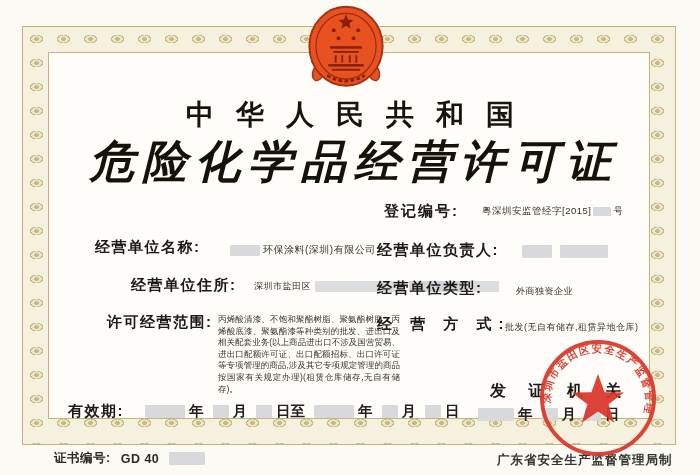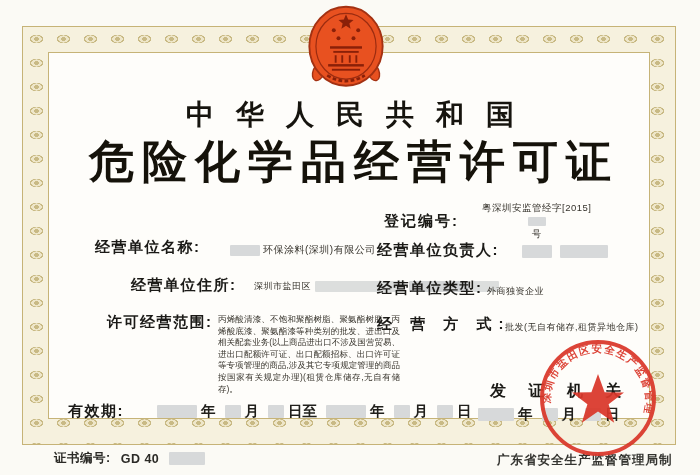--- a/index.html
+++ b/index.html
@@ -26,34 +26,34 @@
   .emblem{position:absolute;left:293px;top:3px;width:106px;height:94px;z-index:5;}
 
   .country{
     position:absolute;top:96px;left:0;width:700px;text-align:center;
     font-size:28px;font-weight:bold;letter-spacing:22px;text-indent:22px;
     color:#16140e;z-index:3;
   }
   .main-title{
     position:absolute;top:132px;left:0;width:700px;text-align:center;
     font-size:45px;font-weight:bold;letter-spacing:8px;text-indent:8px;
-    color:#15120a;z-index:3;
+    color:#15120a;z-index:3;font-style:italic;
   }
   .abs{position:absolute;z-index:3;}
   .field-label{font-size:15px;font-weight:bold;color:#1b1a17;letter-spacing:1.5px;white-space:nowrap;}
   .small-val{font-size:9.5px;color:#35322b;letter-spacing:0.5px;white-space:nowrap;}
   .redact{background:#d7d9da;border-radius:1px;display:inline-block;vertical-align:middle;}
   .h9{height:9px;} .h11{height:11px;} .h13{height:13px;}
   .w16{width:16px;} .w18{width:18px;} .w26{width:26px;} .w30{width:30px;}
   .w36{width:36px;} .w40{width:40px;} .w48{width:48px;} .w60{width:60px;} .w90{width:90px;}
   .flexrow{display:flex;align-items:center;}
 
   .reg-row{left:384px;top:202px;gap:9px;}
   .reg-row .reg-label{font-size:15px;font-weight:bold;letter-spacing:2px;}
-  .reg-row .small-val{margin-left:14px;display:flex;align-items:center;gap:2px;flex-direction:column;}
+  .reg-row .small-val{margin-left:14px;display:flex;align-items:center;gap:2px;}
 
   .scope-text{
     left:218px;top:314px;width:182px;
     font-size:8.5px;line-height:11.6px;color:#38352d;
     text-align:justify;z-index:3;position:absolute;
   }
   .mode-label{letter-spacing:7px;}
   .issuer{left:490px;top:381px;font-size:16px;font-weight:bold;letter-spacing:9px;white-space:nowrap;}
 
   .date-seg{display:flex;align-items:center;gap:4px;}
@@ -120,32 +120,32 @@
 
   <div class="abs field-label" style="left:95px;top:276px;margin-left:36px;">经营单位住所:</div>
   <div class="abs flexrow" style="left:218px;top:280px;gap:4px;">
     <span class="small-val" style="font-size:9px;margin-left:36px;">深圳市盐田区</span>
     <span class="redact w90 h11" style="background:#dcdedd;"></span>
     <span class="redact w60 h11" style="background:#d3d5d6;"></span>
     <span class="redact w26 h11" style="background:#dcdedd;"></span>
   </div>
 
   <div class="abs field-label" style="left:377px;top:279px;">经营单位类型:</div>
-  <div class="abs small-val" style="left:487px;top:285px;font-size:9px;">外商独资企业</div>
+  <div class="abs small-val" style="left:516px;top:285px;font-size:9px;">外商独资企业</div>
 
   <div class="abs field-label" style="left:95px;top:313px;margin-left:12px;">许可经营范围:</div>
   <div class="scope-text">丙烯酸清漆、不饱和聚酯树脂、聚氨酯树脂、丙烯酸底漆、聚氨酯漆等种类别的批发、进出口及相关配套业务(以上商品进出口不涉及国营贸易、进出口配额许可证、出口配额招标、出口许可证等专项管理的商品,涉及其它专项规定管理的商品按国家有关规定办理)(租赁仓库储存,无自有储存)。</div>
 
   <div class="abs field-label mode-label" style="left:377px;top:315px;">经 营 方 式:</div>
   <div class="abs small-val" style="left:505px;top:321px;font-size:9px;">批发(无自有储存,租赁异地仓库)</div>
 
   <div class="abs issuer">发 证 机 关</div>
 
   <div class="abs validity">
-    <span class="field-label" style="margin-right:24px;">有效期:</span>
+    <span class="field-label" style="margin-right:12px;">有效期:</span>
     <span class="date-seg">
       <span class="redact w40 h13"></span>
       <span class="date-font">年</span>
     </span>
     <span class="date-seg">
       <span class="redact w16 h13"></span>
       <span class="date-font">月</span>
     </span>
     <span class="date-seg">
       <span class="redact w16 h13"></span>

